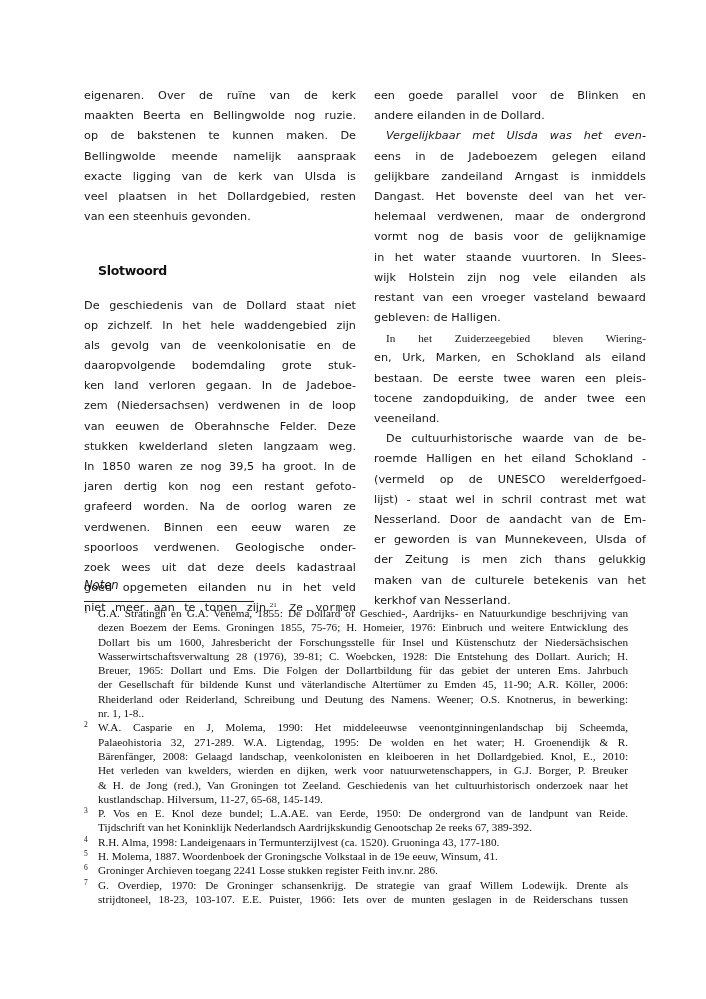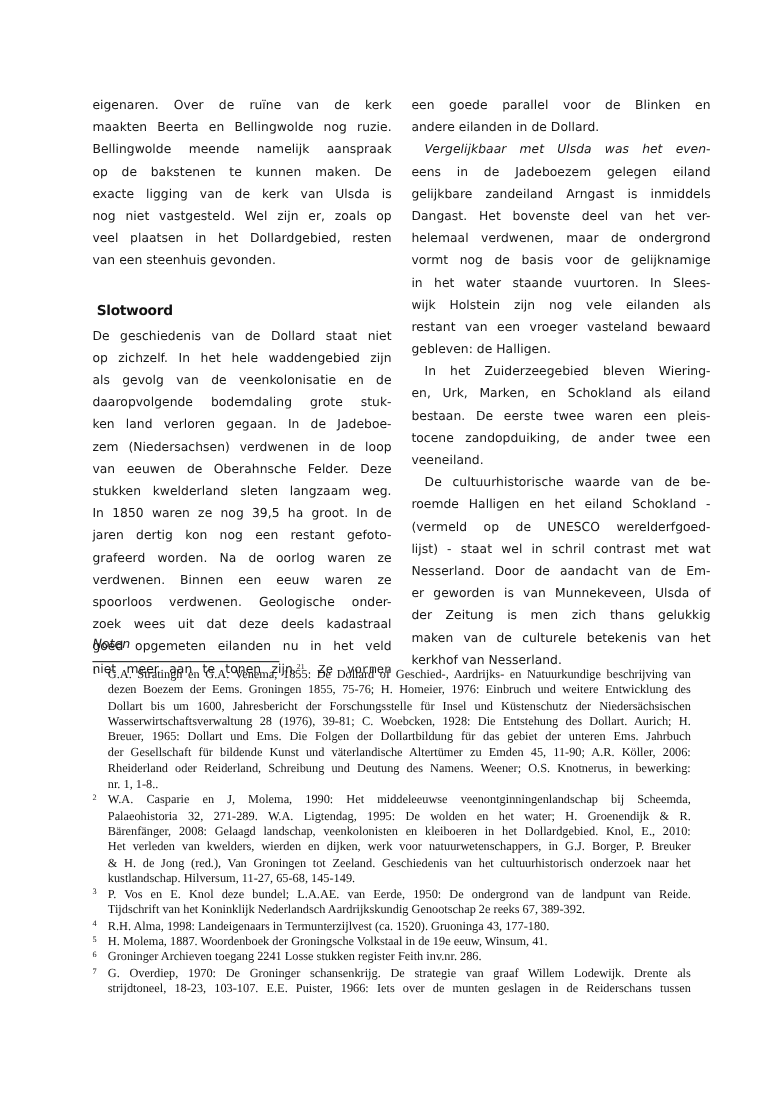--- a/index.html
+++ b/index.html
@@ -9,21 +9,21 @@
   .col { position: absolute; top: 86px; width: 272px;
          font-family: "DejaVu Sans", sans-serif; font-size: 11.2px; line-height: 20.2px;
          text-align: justify; letter-spacing: 0.05px; color: #151515; }
   .col.left { left: 84px; }
   .col.right { left: 374px; width: 272px; }
   .col p { margin: 0; }
   .col .line { display: block; text-align: justify; text-align-last: justify; height: 20.2px; white-space: nowrap; overflow: visible; }
   .col .line.last { text-align-last: left; }
 
   .heading { font-family: "DejaVu Sans", sans-serif; font-weight: bold; font-size: 12.5px;
-             margin: 4px; height: 20.2px; line-height: 20.2px; letter-spacing: -0.3px; color: #111; }
+             margin: 14px; height: 20.2px; line-height: 20.2px; letter-spacing: -0.3px; color: #111; }
   .gap { height: 20px; }
 
   .notes-title { position: absolute; left: 84px; top: 578px; font-family: "DejaVu Sans", sans-serif;
                  font-style: italic; font-size: 11.5px; color: #1a1a1a; }
   .notes-rule { position: absolute; left: 84px; top: 601px; width: 170px; height: 0; border-top: 1px solid #222; }
 
   .footnotes { position: absolute; left: 84px; top: 606px; width: 544px;
                font-family: "Liberation Serif", serif; font-size: 11.2px; line-height: 14.3px; color: #111; }
   .fn { position: relative; padding-left: 14px; margin: 0; }
   .fn .num { position: absolute; left: 0; top: -2px; font-size: 7.5px; }
@@ -33,24 +33,23 @@
 </style>
 </head>
 <body>
 
 <div class="page">
 
   <div class="col left">
     <p id="lp1">
         <span class="line">eigenaren. Over de ruïne van de kerk</span>
         <span class="line">maakten Beerta en Bellingwolde nog ruzie.</span>
+        <span class="line">op de bakstenen te kunnen maken. De</span>
         <span class="line">Bellingwolde meende namelijk aanspraak</span>
-        <span class="line">op de bakstenen te kunnen maken. De</span>
         <span class="line">exacte ligging van de kerk van Ulsda is</span>
-        <span class="line">nog niet vastgesteld. Wel zijn er, zoals op</span>
         <span class="line">veel plaatsen in het Dollardgebied, resten</span>
         <span class="line last">van een steenhuis gevonden.</span>
       </p>
     <div class="gap"></div>
     <h2 class="heading">Slotwoord</h2>
     <p id="lp2">
         <span class="line">De geschiedenis van de Dollard staat niet</span>
         <span class="line">op zichzelf. In het hele waddengebied zijn</span>
         <span class="line">als gevolg van de veenkolonisatie en de</span>
         <span class="line">daaropvolgende bodemdaling grote stuk-</span>
@@ -82,21 +81,21 @@
         <span class="line">gelijkbare zandeiland Arngast is inmiddels</span>
         <span class="line">Dangast. Het bovenste deel van het ver-</span>
         <span class="line">helemaal verdwenen, maar de ondergrond</span>
         <span class="line">vormt nog de basis voor de gelijknamige</span>
         <span class="line">in het water staande vuurtoren. In Slees-</span>
         <span class="line">wijk Holstein zijn nog vele eilanden als</span>
         <span class="line">restant van een vroeger vasteland bewaard</span>
         <span class="line last">gebleven:  de Halligen.</span>
       </p>
     <p id="rp3">
-        <span class="line" style="padding-left: 12px;">In het Zuiderzeegebied bleven Wiering-</span>
+        <span class="line" style="padding-left: 12px; font-family: Liberation Serif, serif;">In het Zuiderzeegebied bleven Wiering-</span>
         <span class="line">en, Urk, Marken, en Schokland als eiland</span>
         <span class="line">bestaan. De eerste twee waren een pleis-</span>
         <span class="line">tocene zandopduiking, de ander twee een</span>
         <span class="line last">veeneiland.</span>
       </p>
     <p id="rp4">
         <span class="line" style="padding-left: 12px;">De cultuurhistorische waarde van de be-</span>
         <span class="line">roemde Halligen en het eiland Schokland -</span>
         <span class="line">(vermeld op de UNESCO werelderfgoed-</span>
         <span class="line">lijst) - staat wel in schril contrast met wat</span>

